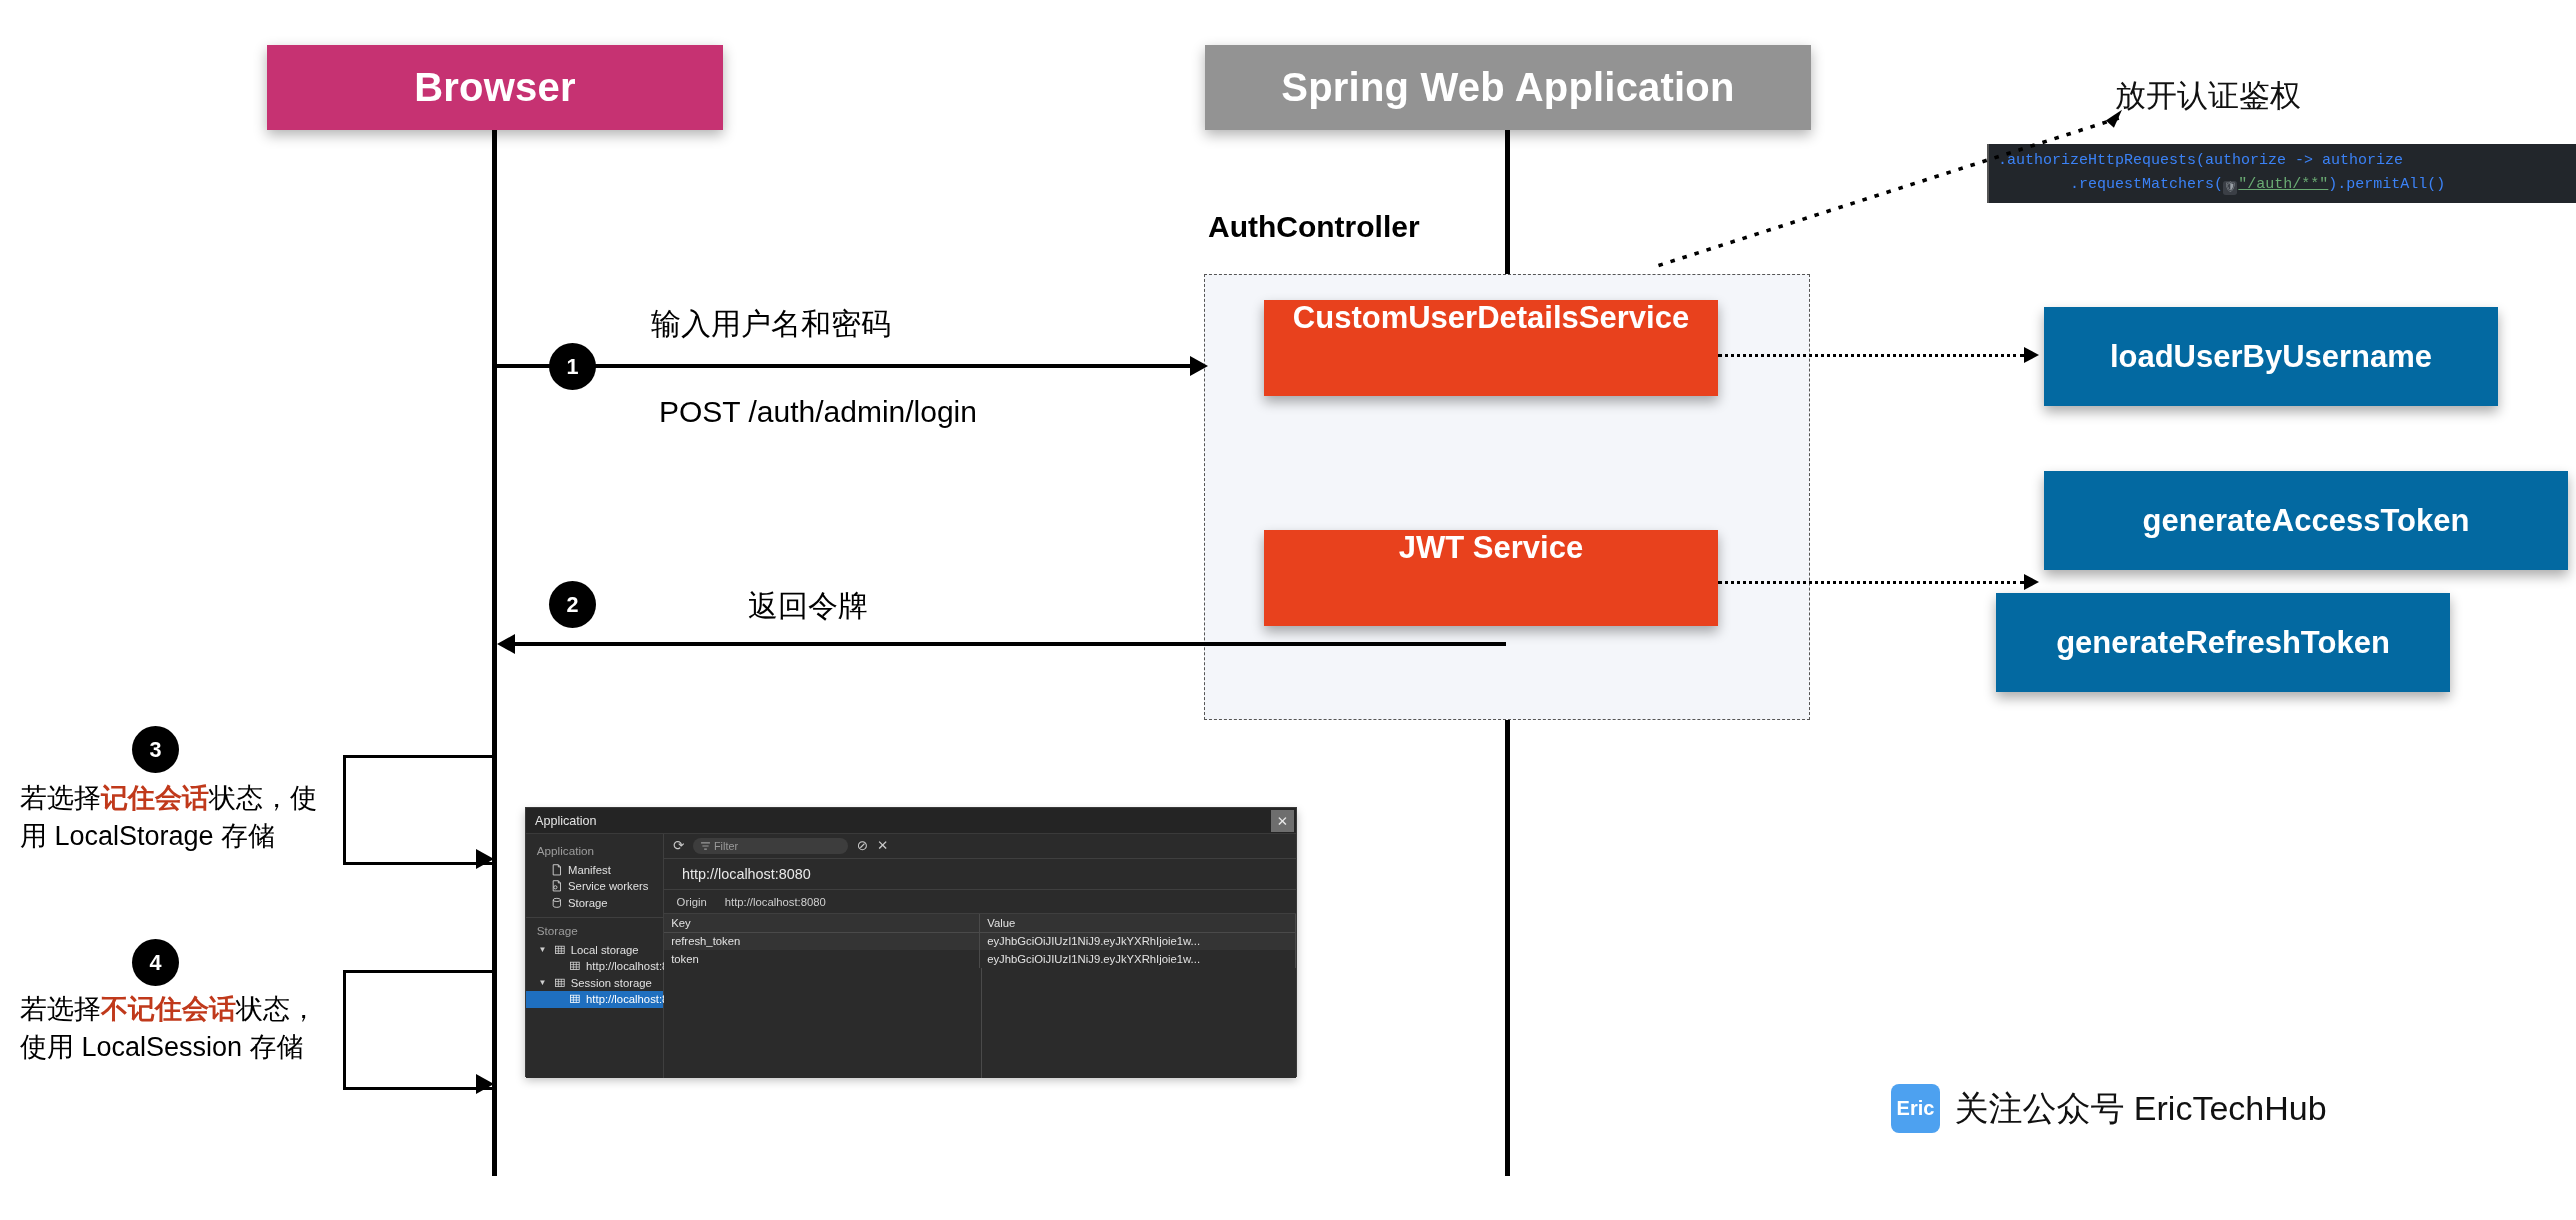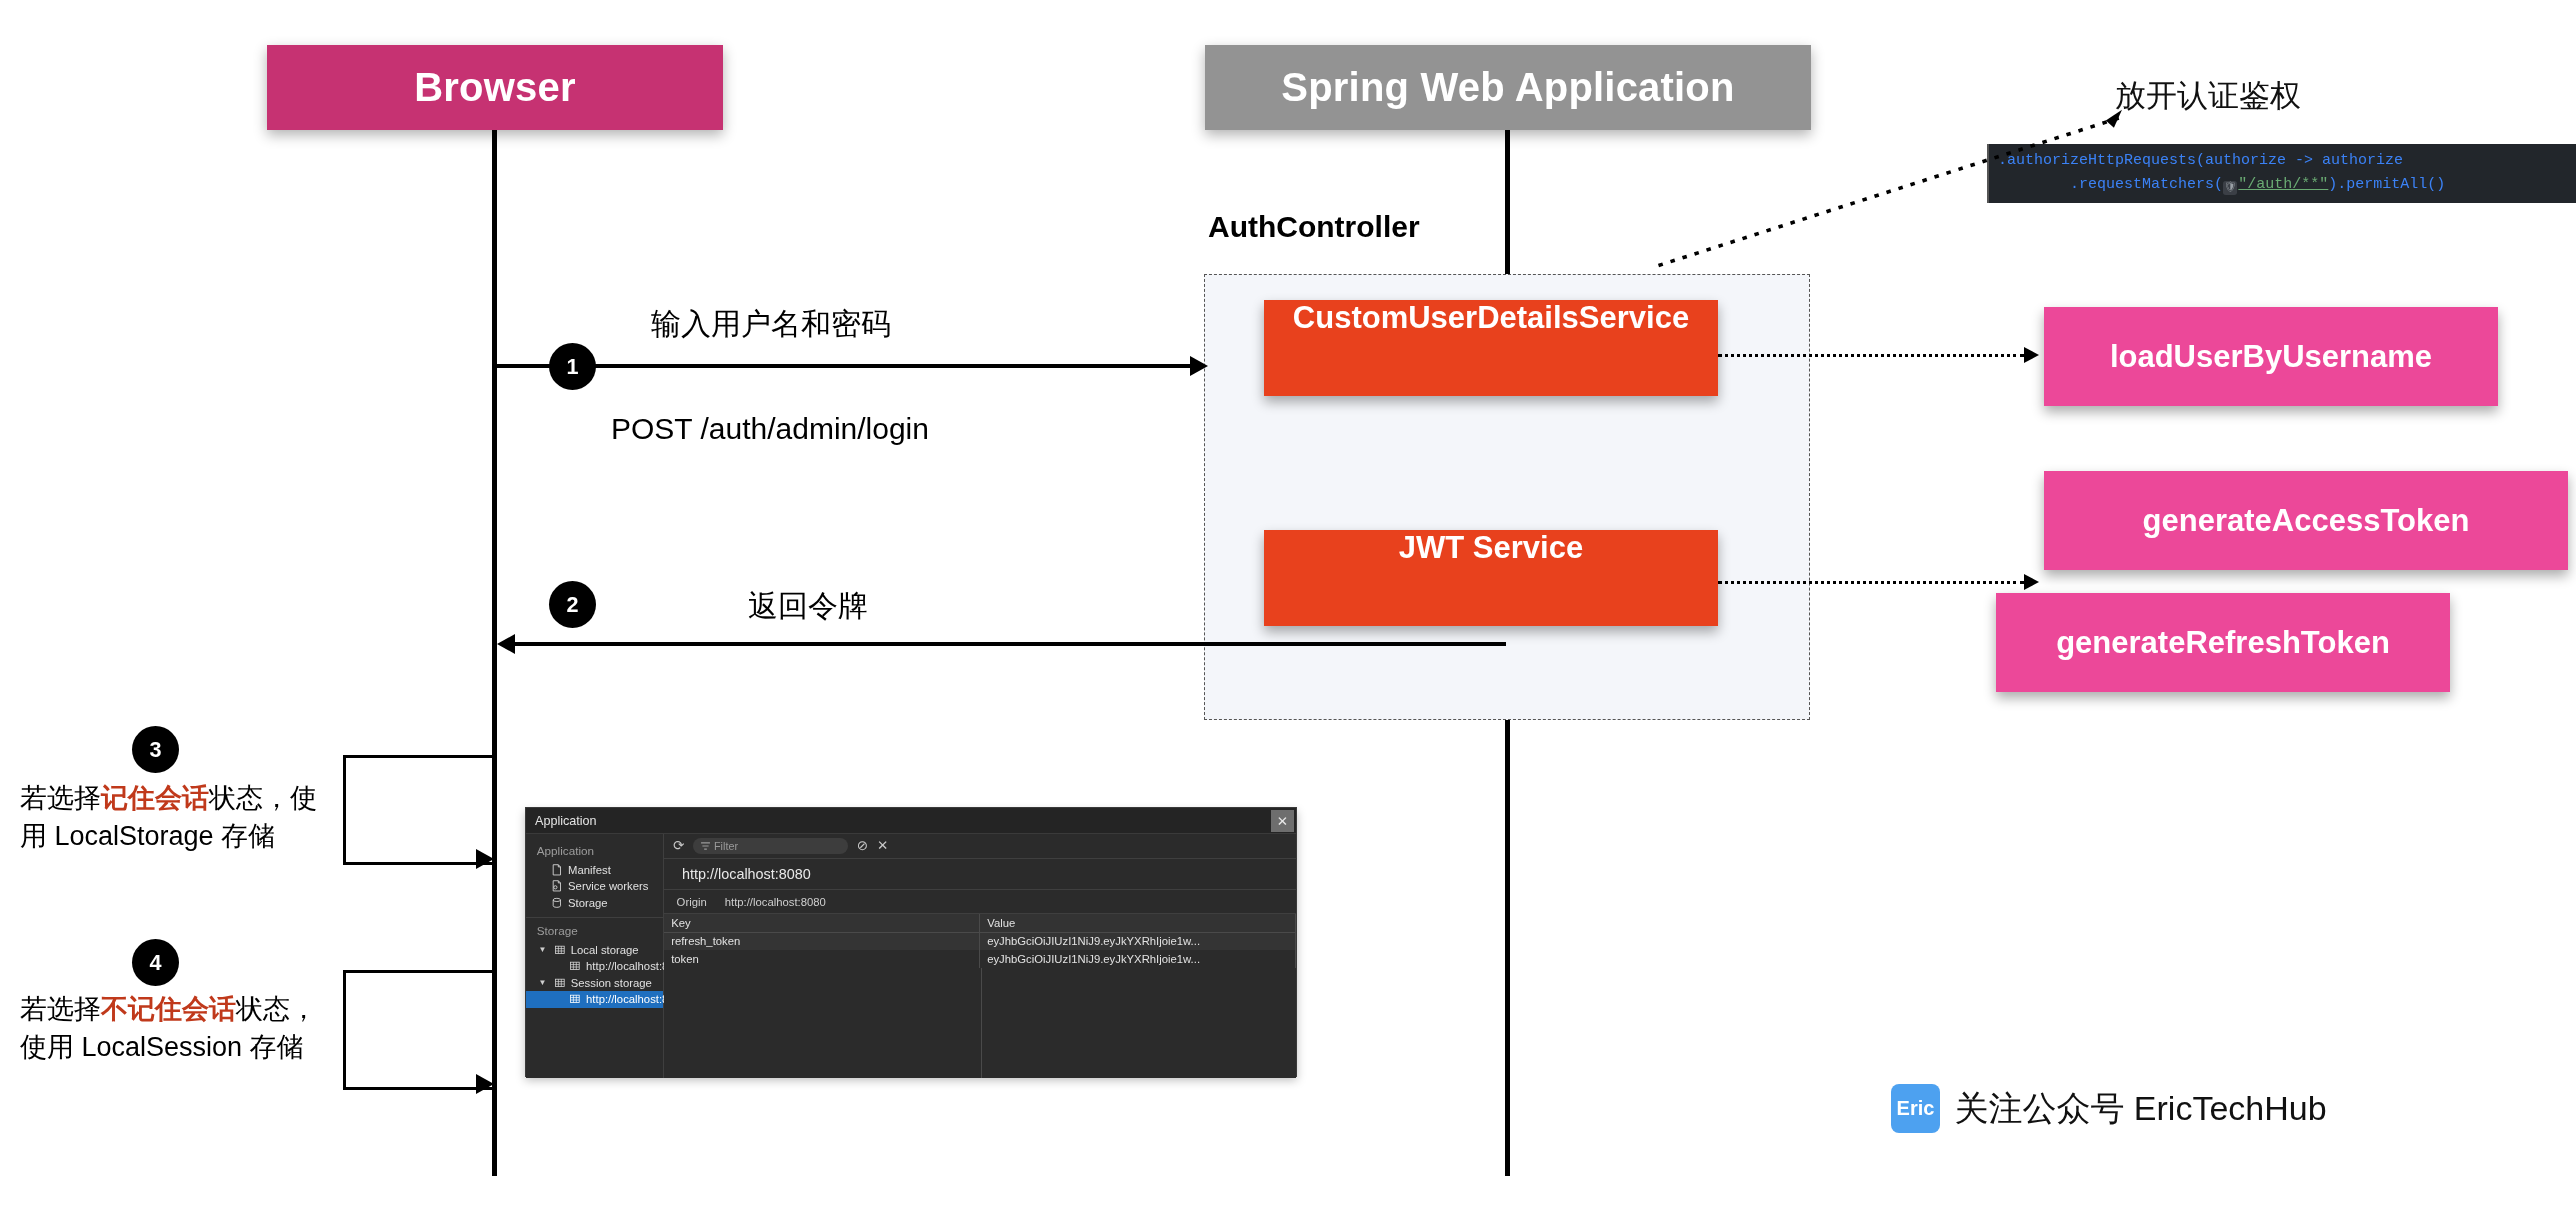--- a/index.html
+++ b/index.html
@@ -43,21 +43,21 @@
     position:absolute;display:flex;justify-content:center;
     background:#e8411d;color:#fff;font-size:31px;font-weight:bold;
     box-shadow:0 6.3px 11.7px rgba(0,0,0,.33);
   }
   #custom-user-details-service{left:1264px;top:300px;width:454px;height:96px;}
   #jwt-service{left:1264px;top:530px;width:454px;height:96px;}
 
   
   .method-box{
     position:absolute;display:flex;align-items:center;justify-content:center;
-    background:#ec4899;color:#fff;font-size:31px;font-weight:bold;
+    background:#0369a1;color:#fff;font-size:31px;font-weight:bold;
     box-shadow:0 6.3px 11.7px rgba(0,0,0,.33);
   }
   #load-user-by-username{left:2044px;top:307px;width:454px;height:99px;}
   #generate-access-token{left:2044px;top:471px;width:524px;height:99px;}
   #generate-refresh-token{left:1996px;top:593px;width:454px;height:99px;}
 
   
   #code-block{
     left:1987px;top:144px;width:589px;height:59px;background:#22262b;
     border-left:2.7px solid #555;box-sizing:border-box;
@@ -230,21 +230,21 @@
 
 <div class="dotted-line" style="left:1718px;top:581px;width:306px;"></div>
 <div class="dot-arrow" style="left:2024px;top:574px;"></div>
 
 <div class="msg-line" style="left:497px;top:364px;width:703px;"></div>
 <div class="arrow-right" style="left:1190px;top:356px;"></div>
 <div class="step-badge" style="left:549px;top:343px;">
   <span>1</span>
 </div>
 <div class="msg-label" style="left:651px;top:304px;">输入用户名和密码</div>
-<div class="msg-label" style="left:611px;top:395px;margin-top:17px;">POST /auth/admin/login</div>
+<div class="msg-label" style="left:659px;top:395px;">POST /auth/admin/login</div>
 
 <div class="msg-line" style="left:515px;top:642px;width:991px;"></div>
 <div class="arrow-left" style="left:497px;top:634px;"></div>
 <div class="step-badge" style="left:549px;top:581px;">
   <span>2</span>
 </div>
 <div class="msg-label" style="left:748px;top:586px;">返回令牌</div>
 
 <div class="step-badge" style="left:132px;top:726px;">
   <span>3</span>

